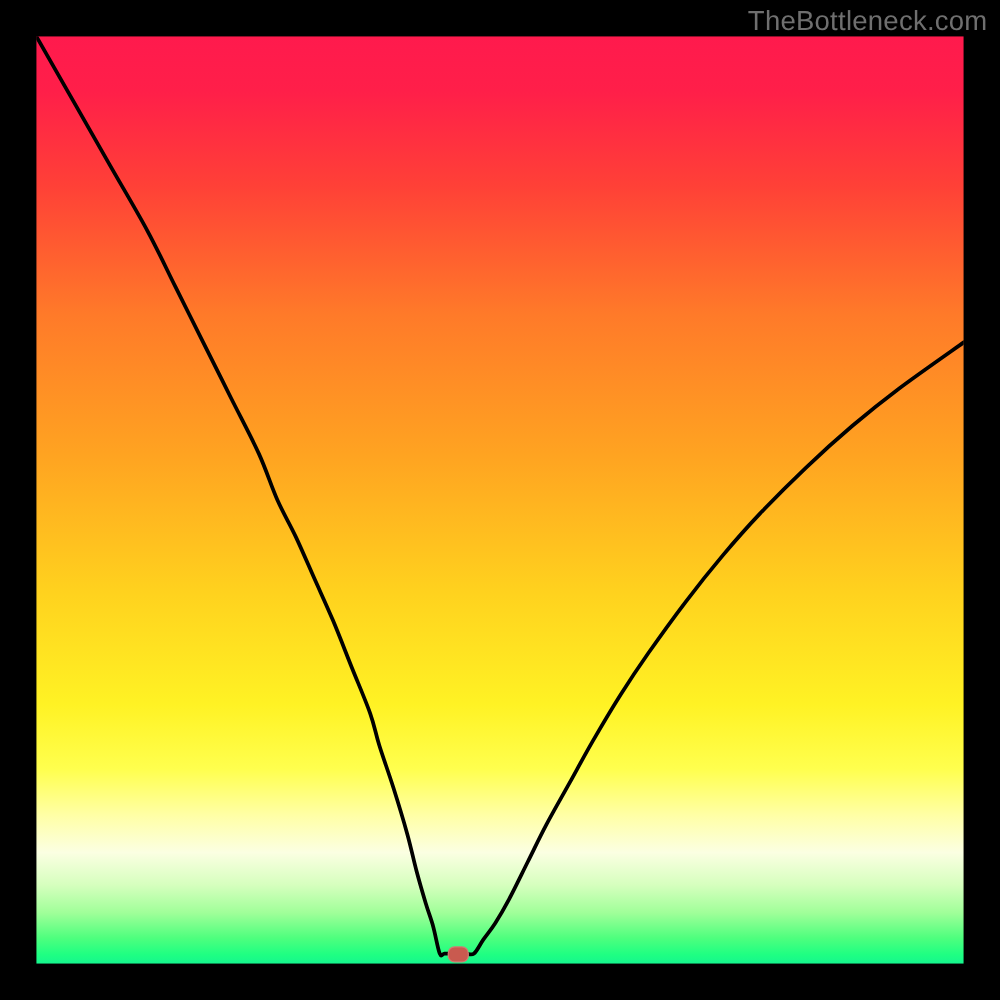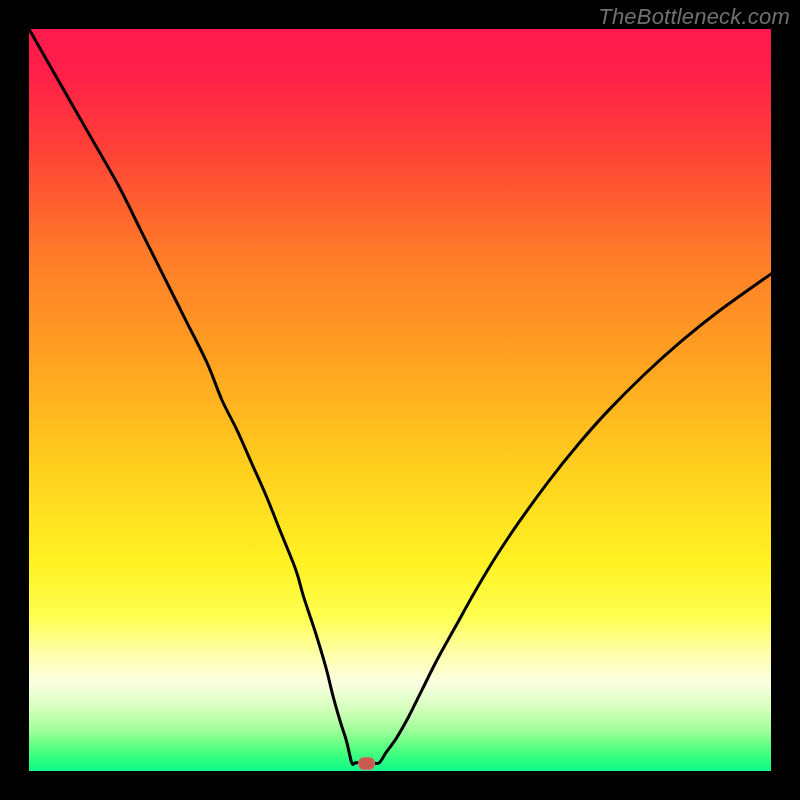--- a/index.html
+++ b/index.html
@@ -11,21 +11,20 @@
     font-family: Arial, Helvetica, sans-serif;
     overflow: hidden;
   }
   .frame {
     position: absolute;
     left: 0;
     top: 0;
     width: 800px;
     height: 800px;
     background: #000;
-    font-style: italic;
   }
   .watermark {
     position: absolute;
     top: 4px;
     right: 10px;
     color: #6f6f6f;
     font-size: 22px;
     font-weight: 500;
     letter-spacing: 0.2px;
     user-select: none;

